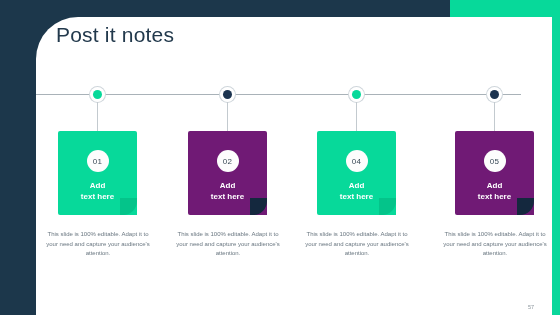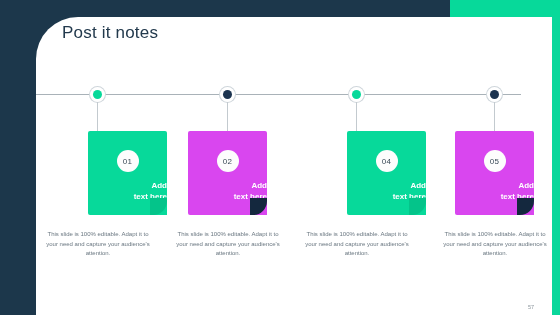--- a/index.html
+++ b/index.html
@@ -44,23 +44,23 @@
     left: 36px;
     top: 17px;
     width: 516px;
     height: 298px;
     background: #ffffff;
     border-top-left-radius: 42px;
     overflow: hidden;
   }
   .title {
     position: absolute;
-    left: 26px;
+    left: 20px;
     top: 6px;
-    font-size: 17px;
+    font-size: 21px;
     font-weight: 400;
     color: #22394c;
     letter-spacing: 0.2px;
     white-space: nowrap;
   }
   
   .timeline {
     position: absolute;
     left: 0px;
     top: 77px;
@@ -98,22 +98,22 @@
     background: #c3cacf;
   }
   
   .note {
     position: absolute;
     top: 114px;
     width: 79px;
     height: 84px;
     border-radius: 2px 2px 0 2px;
   }
-  .note.green { background: #07d99a; margin-left: 30px; }
-  .note.navy  { background: #d946ef; }
+  .note.green { background: #07d99a; }
+  .note.navy  { background: #701a75; }
   
   .note .fold {
     position: absolute;
     right: 0;
     bottom: 0;
     width: 17px;
     height: 17px;
     border-bottom-right-radius: 14px;
   }
   .note.green .fold { background: #04c48a; }
@@ -132,21 +132,21 @@
     justify-content: center;
     font-size: 8px;
     color: #3a4a57;
     letter-spacing: 0.3px;
   }
   .note .note-text {
     position: absolute;
     left: 0;
     right: 0;
     top: 49px;
-    text-align: right;
+    text-align: center;
     font-size: 8px;
     font-weight: bold;
     line-height: 11px;
     color: #ffffff;
   }
   
   .caption {
     position: absolute;
     top: 213px;
     width: 104px;

